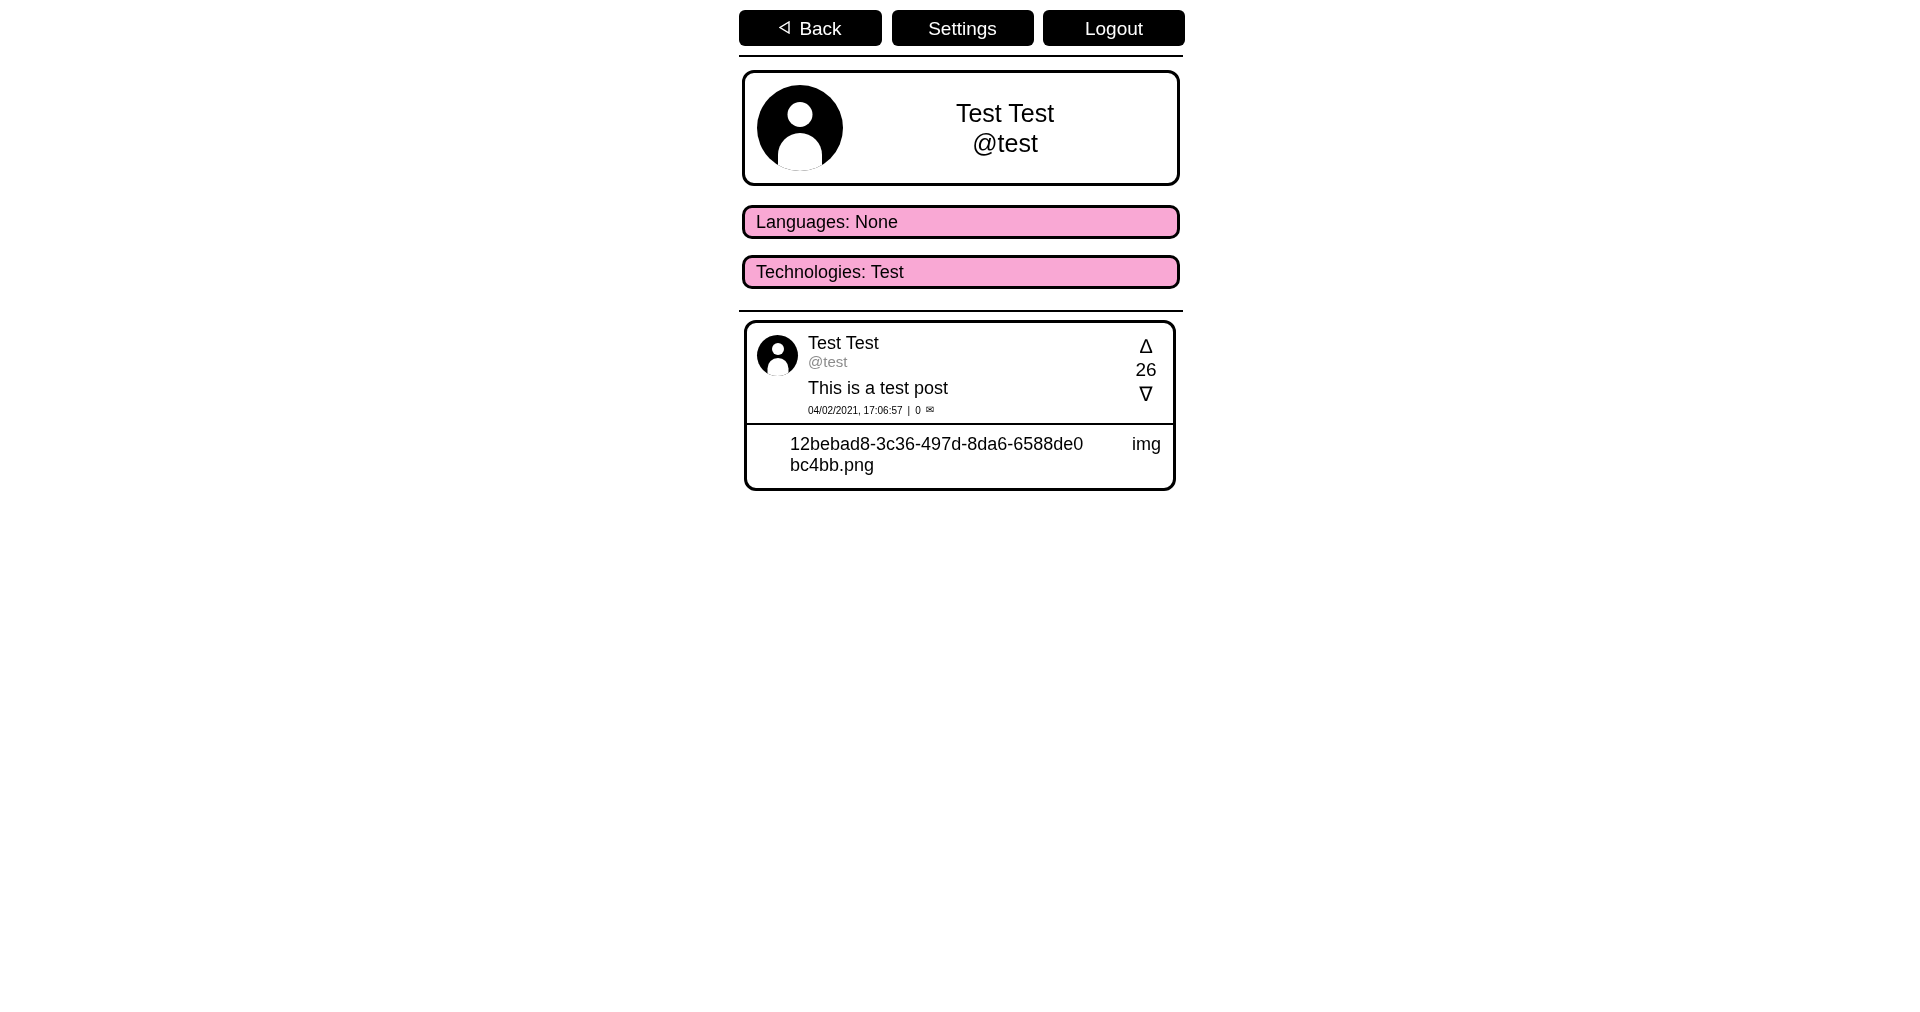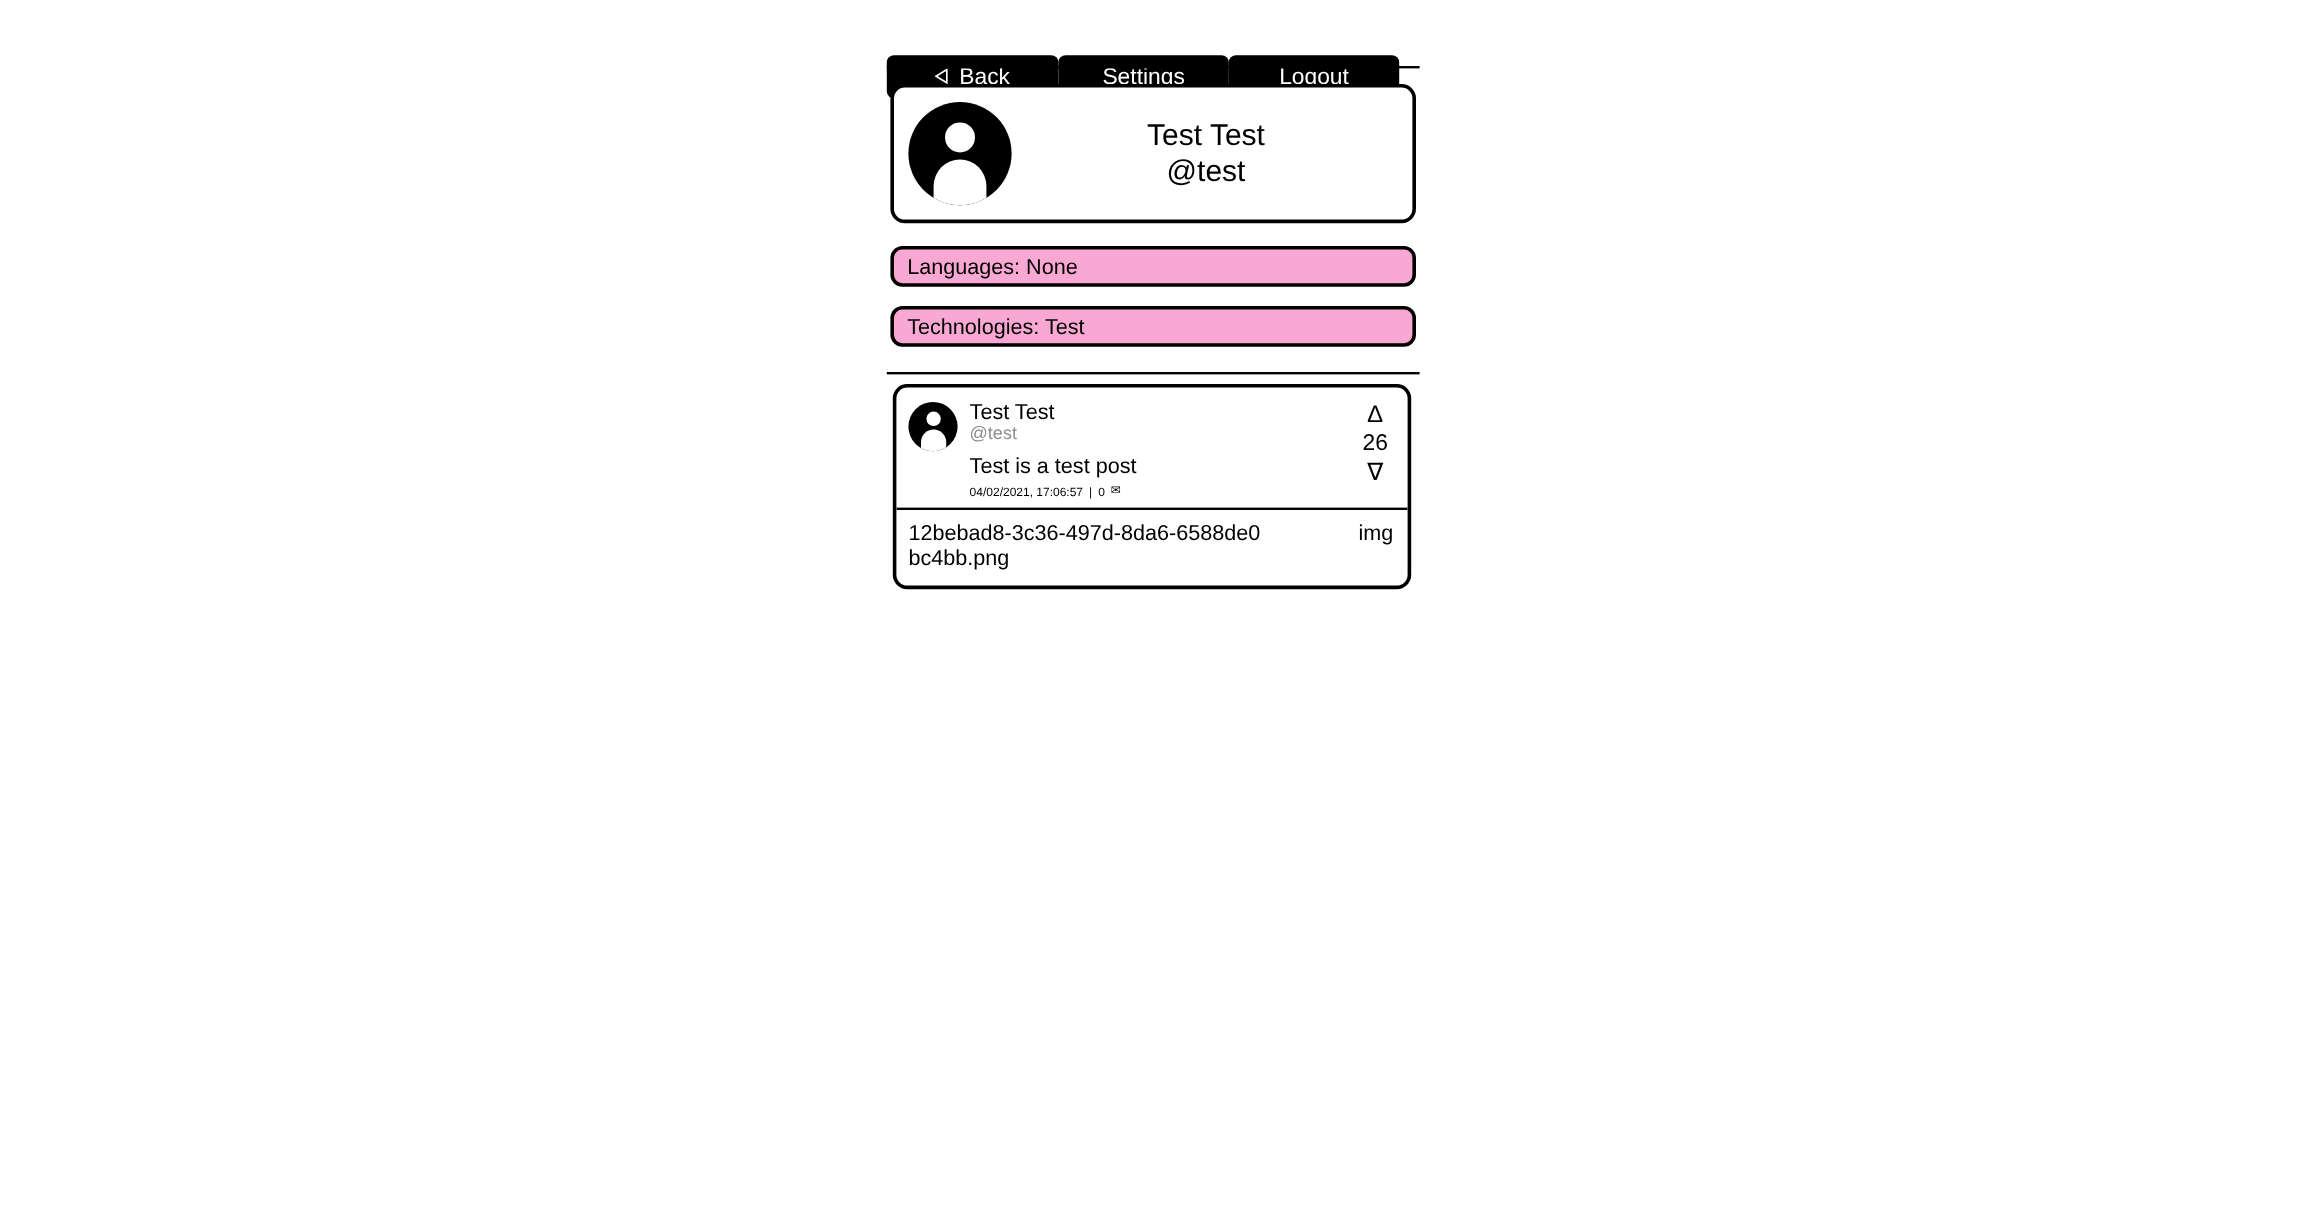--- a/index.html
+++ b/index.html
@@ -19,22 +19,22 @@
     height: 1012px;
   }
 
   
   .navbar {
     position: absolute;
     top: 10px;
     left: 739px;
     width: 446px;
     display: flex;
-    align-items: center;
-    margin-top: 36px;
+    justify-content: space-between;
+    align-items: center;
   }
 
   .nav-btn {
     background: #000000;
     color: #ffffff;
     border: none;
     border-radius: 6px;
     font-family: "Liberation Sans", sans-serif;
     font-size: 19px;
     line-height: 1;
@@ -258,20 +258,21 @@
     font-size: 19px;
     line-height: 26px;
   }
 
   .post-attachment {
     display: flex;
     align-items: flex-start;
     justify-content: space-between;
     padding: 9px 12px 12px 10px;
     gap: 10px;
+    margin-left: 33px;
   }
   .attachment-name {
     font-size: 18px;
     line-height: 21px;
     word-break: break-all;
     max-width: 300px;
   }
   .attachment-type {
     font-size: 18px;
     line-height: 21px;
@@ -319,21 +320,21 @@
   </div>
 
   <div class="hr hr-mid"></div>
 
   <div class="post-card">
     <div class="post-body">
       <div class="avatar-small"></div>
       <div class="post-main">
         <div class="post-author">Test Test</div>
         <div class="post-handle">@test</div>
-        <div class="post-text">Test is a test post</div>
+        <div class="post-text">This is a test post</div>
         <div class="post-meta">
           <span>04/02/2021, 17:06:57</span>
           <span class="sep">|</span>
           <span>0</span>
           <span class="comment-icon">✉</span>
         </div>
       </div>
       <div class="vote-col">
         <button class="vote-btn">∆</button>
         <div class="vote-count">26</div>

